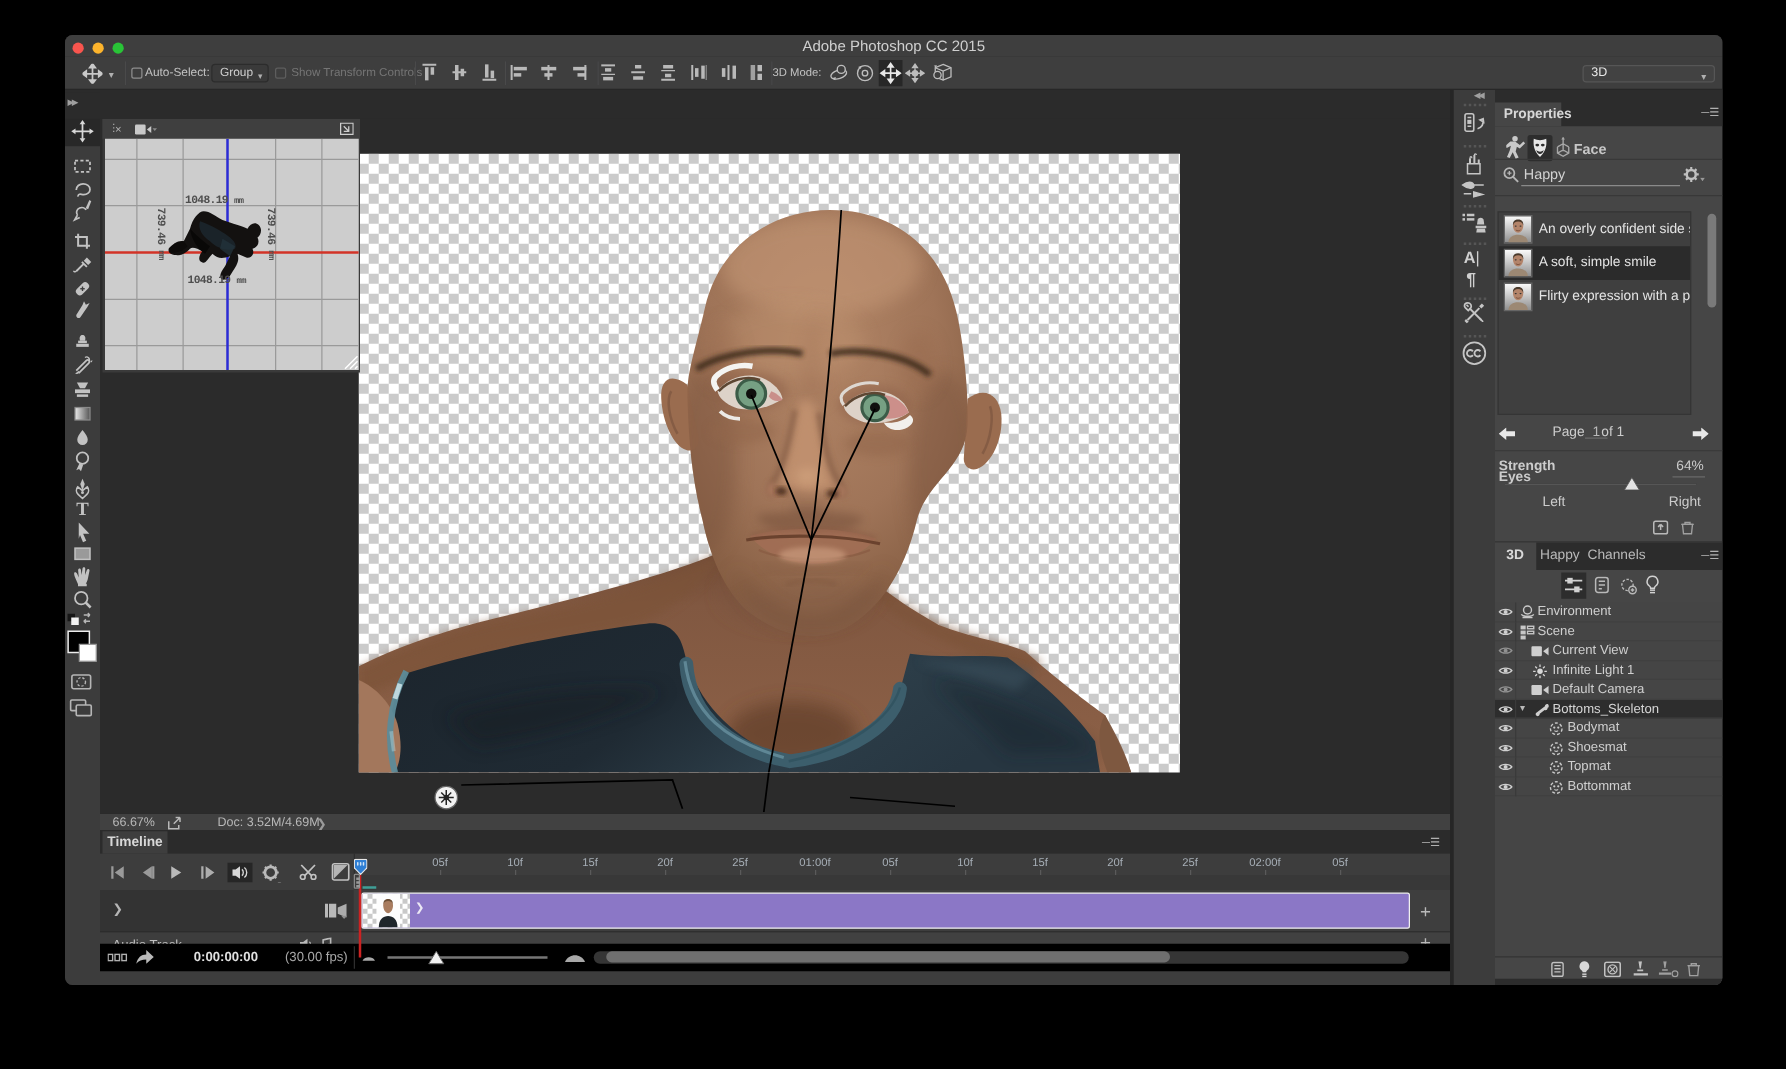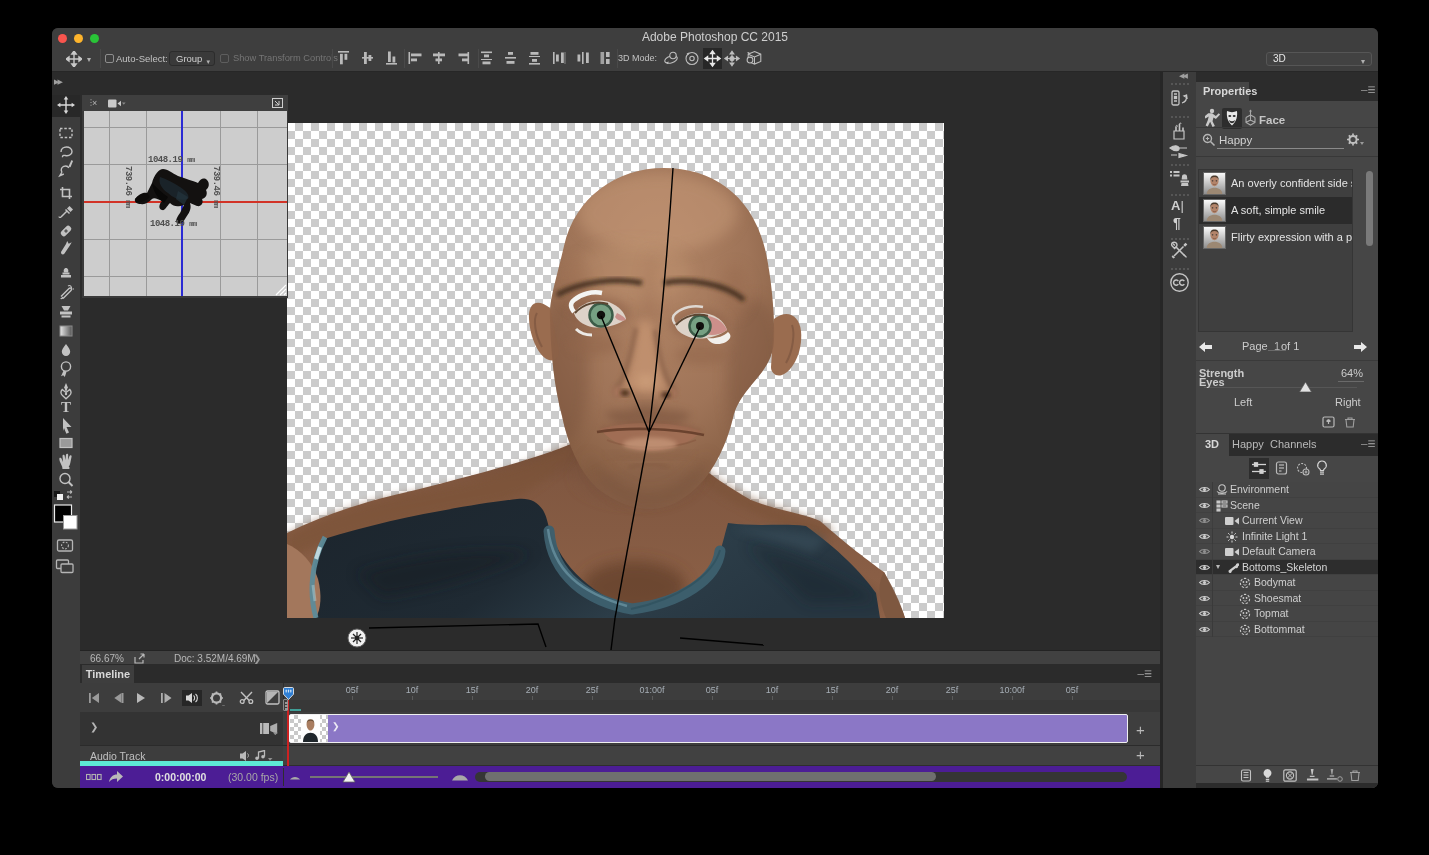--- a/index.html
+++ b/index.html
@@ -567,21 +567,21 @@
           <span class="rl" style="left:128px;">10f</span>
           <span class="rl" style="left:188px;">15f</span>
           <span class="rl" style="left:248px;">20f</span>
           <span class="rl" style="left:308px;">25f</span>
           <span class="rl" style="left:368px;">01:00f</span>
           <span class="rl" style="left:428px;">05f</span>
           <span class="rl" style="left:488px;">10f</span>
           <span class="rl" style="left:548px;">15f</span>
           <span class="rl" style="left:608px;">20f</span>
           <span class="rl" style="left:668px;">25f</span>
-          <span class="rl" style="left:728px;">10:00f</span>
+          <span class="rl" style="left:728px;">02:00f</span>
           <span class="rl" style="left:788px;">05f</span>
         <span class="rt" style="left:68px;"></span>
           <span class="rt" style="left:128px;"></span>
           <span class="rt" style="left:188px;"></span>
           <span class="rt" style="left:248px;"></span>
           <span class="rt" style="left:308px;"></span>
           <span class="rt" style="left:368px;"></span>
           <span class="rt" style="left:428px;"></span>
           <span class="rt" style="left:488px;"></span>
           <span class="rt" style="left:548px;"></span>
@@ -628,21 +628,21 @@
             <path d="M7.5 3.5c1.2.8 1.2 3.2 0 4" stroke="#b9b9b9" stroke-width="1" fill="none"></path>
         <path d="M17 10a1.8 1.8 0 1 1-.01-3.6A1.8 1.8 0 0 1 17 10zm6-1.5a1.8 1.8 0 1 1-.01-3.6A1.8 1.8 0 0 1 23 8.5z"></path>
         <path d="M18.5 8.5V2l6-1.5v6" stroke="#b9b9b9" stroke-width="1.3" fill="none"></path>
         <path d="M28 8h4.5L30 10.8z" fill="#8f8f8f"></path>
           </g>
       </svg>
     </div>
     <div class="abs" style="left:203px;top:63px;width:877px;height:20px;background:#414141;border-bottom:1px solid #2e2e2e;"></div>
     <div class="abs" style="left:1056px;top:65px;width:14px;height:14px;color:#b9b9b9;font-size:15px;line-height:13px;">+</div>
 
-    <div class="abs" style="left:0;top:83px;width:1080px;height:22px;background:#4c1d95;text-decoration:underline;">
+    <div class="abs" style="left:0;top:72px;width:1080px;height:22px;background:#000000;text-decoration:underline;">
       <svg class="abs" style="left:6px;top:7px;" width="16" height="8" viewBox="0 0 16 8">
           <g fill="none" stroke="#b0b0b0" stroke-width="1.1">
             <rect x="0.5" y="1.5" width="3.6" height="5"></rect>
             <rect x="6" y="1.5" width="3.6" height="5"></rect>
             <rect x="11.5" y="1.5" width="3.6" height="5"></rect>
           </g>
         </svg>
       <svg class="abs" style="left:28px;top:4px;" width="16" height="14" viewBox="0 0 16 14">
           <path d="M1 12 C2 7 5 4.5 9 4.5V1l6 5.5L9 12V8.5C5.5 8.5 3 9.5 1 12Z" fill="#b9b9b9"></path>
         </svg>

